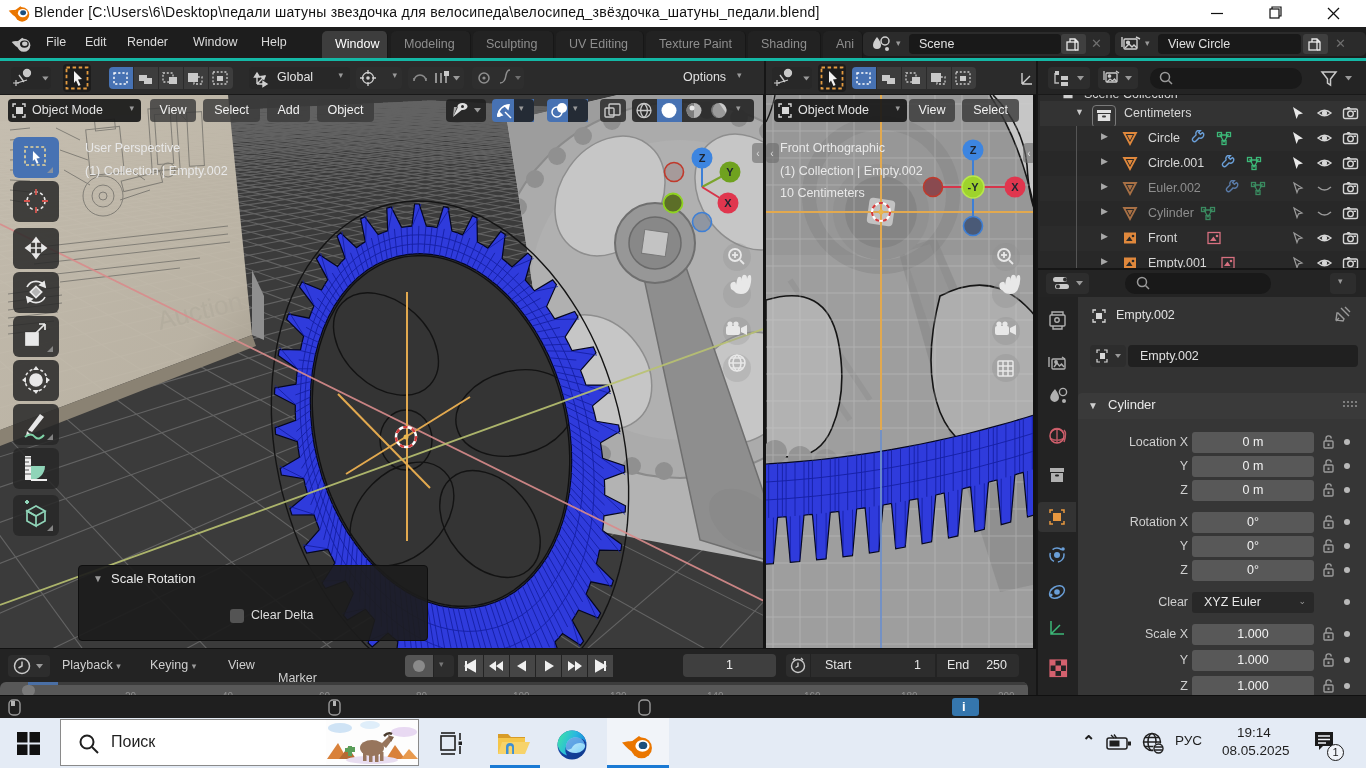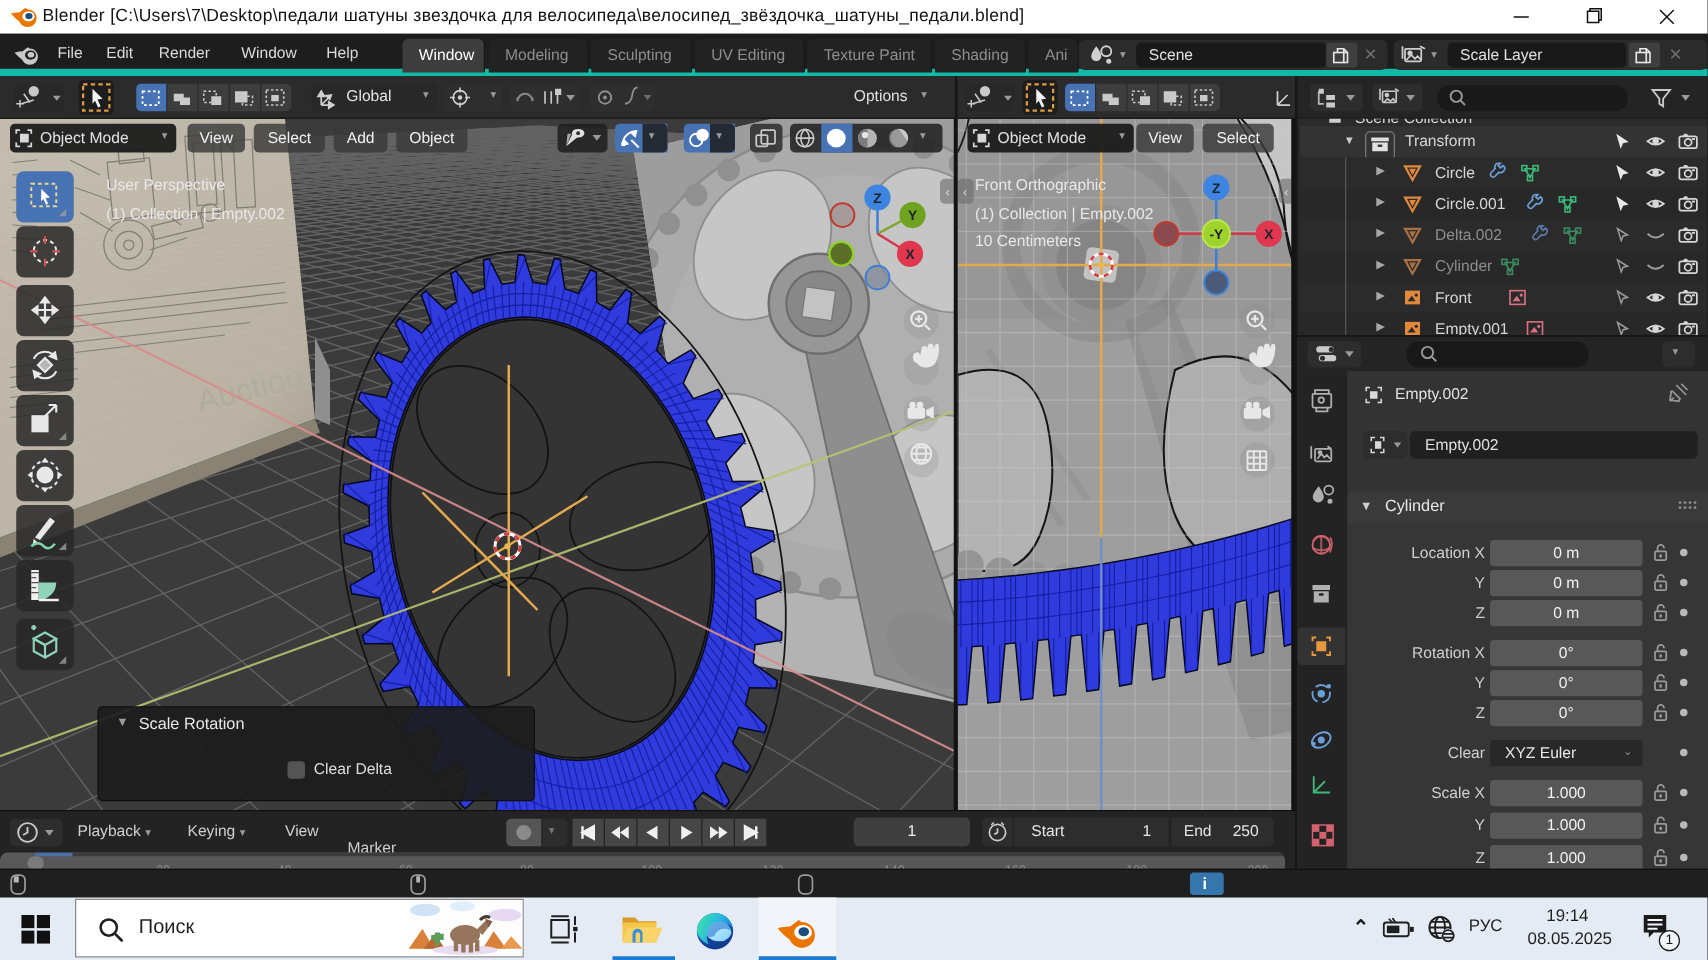--- a/index.html
+++ b/index.html
@@ -1,21 +1,21 @@
 <!DOCTYPE html>
 <html><head><meta charset="utf-8"><style>
 *{margin:0;padding:0;box-sizing:border-box;}
 html,body{width:1366px;height:768px;overflow:hidden;background:#1d1d1d;
  font-family:"Liberation Sans",sans-serif;-webkit-font-smoothing:antialiased;}
 .abs{position:absolute;}
 .vptxt{fill:#e8e8e8;font-family:"Liberation Sans",sans-serif;}
 .gztxt{fill:#1d2430;font-family:"Liberation Sans",sans-serif;font-size:11px;font-weight:bold;text-anchor:middle;}
 #titlebar{left:0;top:0;width:1366px;height:27px;background:#ffffff;color:#000;}
 #titlebar .t{position:absolute;left:34px;top:4px;font-size:14px;letter-spacing:0.25px;color:#111;white-space:nowrap;}
-#topbar{left:0;top:27px;width:1366px;height:34px;background:#1d1d1d;border-bottom:6px solid #14b8a6;}
+#topbar{left:0;top:27px;width:1366px;height:34px;background:#1d1d1d;border-bottom:3px solid #14b8a6;}
 .menu{position:absolute;top:8px;font-size:12.5px;color:#dadada;}
 .wtab{position:absolute;top:4px;height:27px;line-height:27px;font-size:12.5px;color:#8e8e8e;
  padding:0 13px;border-radius:5px 5px 0 0;background:#222222;border-right:1px solid #171717;}
 .wtab.act{background:#3d3d3d;color:#ffffff;}
 .fieldgrp{position:absolute;top:5px;height:24px;background:#2b2b2b;border-radius:5px;}
 .dfield{position:absolute;background:#191919;color:#e0e0e0;font-size:12.5px;border-radius:4px;}
 .btn{position:absolute;background:#282828;border-radius:4px;color:#e5e5e5;font-size:12.5px;}
 .hdrbtn{background:rgba(58,58,58,0.82);color:#f0f0f0;font-size:12.5px;border-radius:4px;
  display:inline-block;padding:3px 10px;}
 #outliner{left:1036px;top:95px;width:330px;height:173px;background:#282828;border-left:2px solid #161616;overflow:hidden;}
@@ -962,21 +962,21 @@
 <span style="position:absolute;left:172px;top:42px;color:#dcdcdc;font-size:12.5px">Clear Delta</span>
 </div>
 <div class="abs" id="titlebar">
 <div class="abs" style="left:8px;top:2px"><svg width="22" height="21" viewBox="0 0 24 22">
 <path d="M0.8 9.0 L8.5 8.0 L13.5 4.2 L16.8 6.8 L10.3 10.0 Z" fill="#ea7600"></path>
 <path d="M0.8 9.2 Q5.5 14.8 9.5 16.8 L13.5 12.4 L5.8 8.4 Z" fill="#ea7600"></path>
 <circle cx="15.4" cy="13.2" r="7.8" fill="#ea7600"></circle>
 <ellipse cx="16.1" cy="11.7" rx="5.3" ry="4.4" fill="#ffffff"></ellipse>
 <ellipse cx="16.5" cy="11.3" rx="3.2" ry="2.7" fill="#1b4e7c"></ellipse>
 </svg></div>
-<div class="t">Blender [C:\Users\7\Desktop\педали шатуны звездочка для велосипеда\велосипед_звёздочка_шатуны_педали.blend]</div>
+<div class="t">Blender [C:\Users\6\Desktop\педали шатуны звездочка для велосипеда\велосипед_звёздочка_шатуны_педали.blend]</div>
 <svg class="abs" style="left:1204px;top:0" width="162" height="27" viewBox="0 0 162 27">
 <g stroke="#111" stroke-width="1.2" fill="none">
 <line x1="7" y1="13.5" x2="19" y2="13.5"></line>
 <rect x="66" y="9" width="9" height="9"></rect>
         <path d="M68 9 v-2 h9 v9 h-2"></path>
 <line x1="124" y1="8" x2="135" y2="19"></line>
         <line x1="135" y1="8" x2="124" y2="19"></line>
 </g>
     </svg>
 </div>
@@ -1023,21 +1023,21 @@
 <div class="fieldgrp" style="left:1115px;width:251px">
  <svg width="24" height="24" viewBox="0 0 24 24" style="position:absolute;left:4px">
         <g stroke="#cfcfcf" fill="none" stroke-width="1.4">
           <rect x="5" y="7" width="13" height="10" rx="1"></rect>
           <path d="M3 15 v-10 M21 7 l-4 -2"></path>
           <circle cx="9" cy="10.5" r="1.4" fill="#cfcfcf"></circle>
           <path d="M6 16 l4 -4 l3 3 l2 -2 l3 3"></path>
         </g>
       </svg>
  <span style="position:absolute;left:30px;top:6px;color:#9a9a9a;font-size:9px">▾</span>
- <div class="dfield" style="left:43px;top:2px;width:143px;height:20px;line-height:20px;padding-left:10px">Scale Layer</div>
+ <div class="dfield" style="left:43px;top:2px;width:143px;height:20px;line-height:20px;padding-left:10px">View Circle</div>
  <div style="position:absolute;left:188px;top:2px;width:25px;height:20px;background:#3f3f3f;border-radius:3px">
  <svg width="16" height="16" viewBox="0 0 16 16" style="position:absolute;left:4px;top:2px">
           <g stroke="#e8e8e8" fill="none" stroke-width="1.3">
             <rect x="2" y="6" width="8" height="8"></rect>
             <path d="M5 6 v-3 h5 l3 3 v8 h-3 M10 3 v3 h3"></path>
           </g>
         </svg>
  </div>
  <span style="position:absolute;left:220px;top:4px;color:#6f6f6f;font-size:13px">✕</span>
 </div>
@@ -1204,21 +1204,21 @@
     </div>
     <div class="orow" style="top:6px;background:#333333">
       <span style="position:absolute;left:35px;top:6px;color:#c9c9c9;font-size:9px">▼</span>
       <span style="position:absolute;left:52px;top:4px"><span style="display:inline-block;border:1.5px solid #7a7a7a;border-radius:4px;padding:1px 2px 0 2px"><svg width="18" height="17" viewBox="0 0 18 17">
             <g fill="#e0e0e0">
               <path d="M2 3 h14 v3 h-14 z"></path>
               <path d="M2.8 7 h12.4 v7 h-12.4 z"></path>
             </g>
             <rect x="7" y="8.6" width="4" height="2" rx="1" fill="#3a3a3a"></rect>
           </svg></span></span>
-      <span class="nm" style="left:84px;color:#d6d6d6">Transform</span>
+      <span class="nm" style="left:84px;color:#d6d6d6">Centimeters</span>
       <span style="position:absolute;left:250px;top:4px"><svg width="16" height="16" viewBox="0 0 16 16">
           <path d="M3 2 L13 8.5 L8.5 9.5 L6.5 14 Z" fill="#e8e8e8"></path>
         </svg></span>
       <span style="position:absolute;left:276px;top:4px"><svg width="17" height="16" viewBox="0 0 17 16">
           <path d="M2 8 Q8.5 2.5 15 8 Q8.5 13.5 2 8 z" fill="none" stroke="#d6d6d6" stroke-width="1.4"></path>
           <circle cx="8.5" cy="8" r="2.6" fill="#d6d6d6"></circle>
         </svg></span>
       <span style="position:absolute;left:302px;top:4px"><svg width="17" height="16" viewBox="0 0 17 16">
           <rect x="1.5" y="4" width="14" height="9.5" rx="1.5" fill="none" stroke="#d6d6d6" stroke-width="1.4"></rect>
           <circle cx="8.5" cy="8.8" r="2.8" fill="none" stroke="#d6d6d6" stroke-width="1.4"></circle>
@@ -1289,21 +1289,21 @@
           <path d="M4 4 l1.5 -2 h2 l1.5 2 z" fill="#d6d6d6"></path>
           <rect x="11.5" y="5.5" width="2.5" height="1.5" fill="#d6d6d6"></rect>
         </svg></span>
     </div>
     <div class="orow" style="top:81px;background:#2b2b2b">
       <span style="position:absolute;left:61px;top:5px;color:#a8a8a8;font-size:9px">▶</span>
       <span style="position:absolute;left:82px;top:4px"><svg width="16" height="16" viewBox="0 0 16 16">
           <path d="M2 3 h12 l-6 11 z" fill="none" stroke="#a87045" stroke-width="1.8"></path>
           <path d="M5.2 5 h5.6 l-2.8 5.2 z" fill="#a87045"></path>
         </svg></span>
-      <span class="nm" style="left:108px;color:#8d8d8d">Delta.002</span>
+      <span class="nm" style="left:108px;color:#8d8d8d">Euler.002</span>
       <span style="position:absolute;left:184px;top:4px"><svg width="16" height="16" viewBox="0 0 16 16">
           <path d="M13.5 3.5 a3.4 3.4 0 0 1 -4.4 4.4 L6 11 a2.1 2.1 0 0 1 -3 -3 l3.1 -3.1 a3.4 3.4 0 0 1 4.4 -4.4 L8.6 2.4 l1.8 1.8 l2 -1.6 z" fill="none" stroke="#5a7ba8" stroke-width="1.4"></path>
         </svg></span>
       <span style="position:absolute;left:210px;top:4px"><svg width="16" height="16" viewBox="0 0 16 16">
           <g fill="none" stroke="#3a8a60" stroke-width="1.3">
             <path d="M4 5 h8 l-4 7 z"></path>
             <rect x="1.5" y="2.5" width="4" height="4"></rect>
             <rect x="10.5" y="2.5" width="4" height="4"></rect>
             <rect x="6" y="10.5" width="4" height="4"></rect>
           </g>

